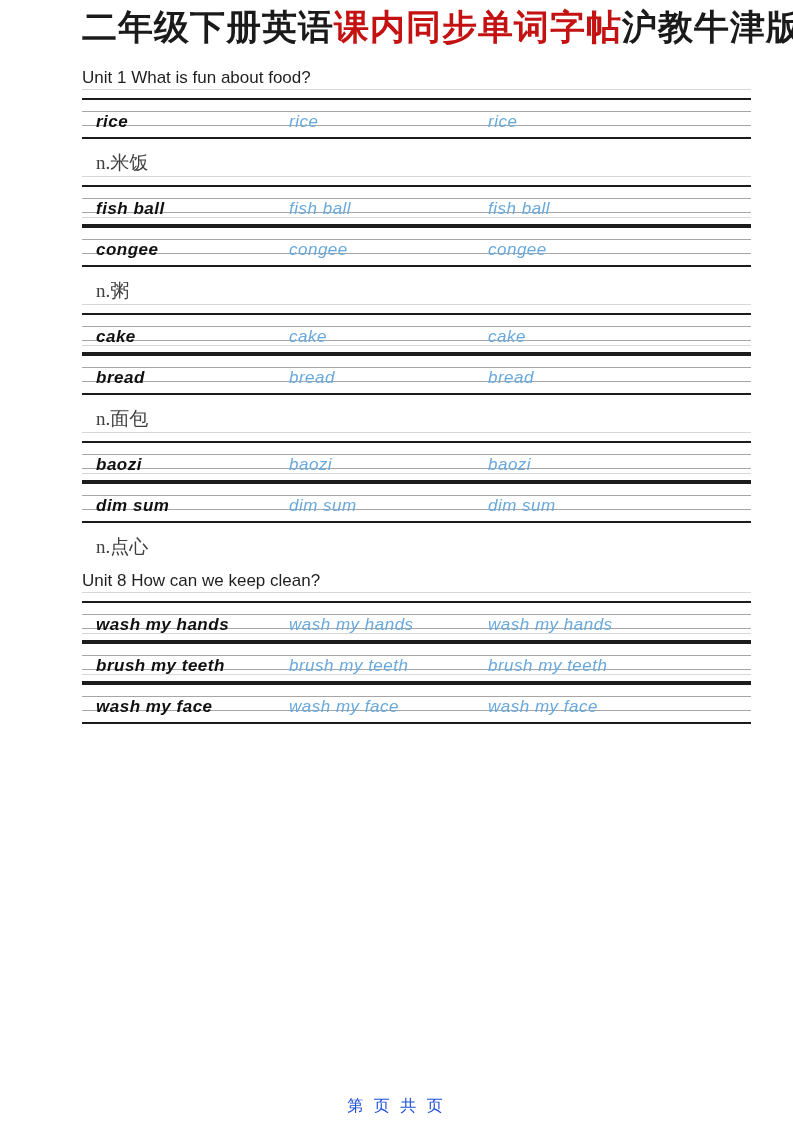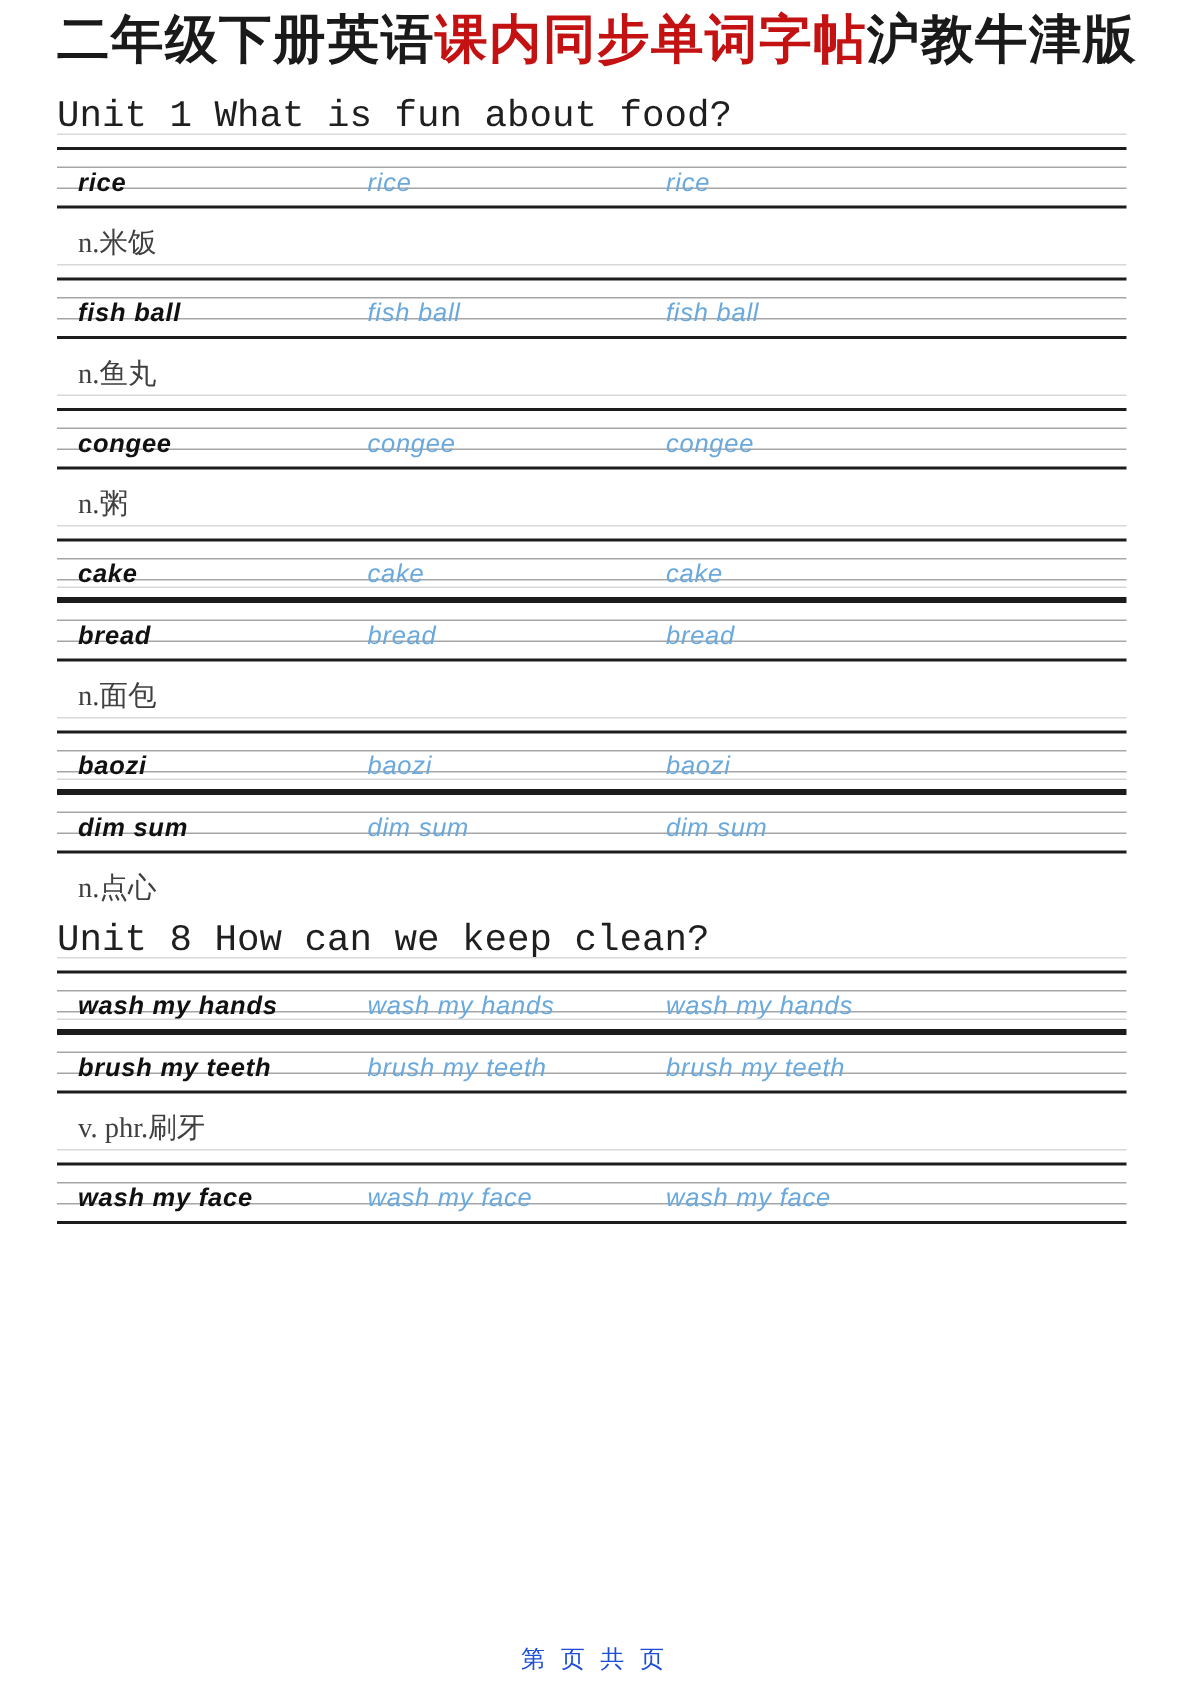--- a/index.html
+++ b/index.html
@@ -5,37 +5,37 @@
   * { box-sizing: border-box; }
   html, body { margin: 0; padding: 0; }
   body {
     width: 793px; height: 1122px;
     background: #ffffff;
     overflow: hidden;
     font-family: "Liberation Sans", sans-serif;
     color: #1a1a1a;
     position: relative;
   }
-  .page { padding: 6px 42px 0 38px; }
+  .page { padding: 6px 42px 0 38px; margin-left: 44px; }
 
   
   .title {
     margin: 0; padding: 0;
     font-size: 35px; line-height: 42px;
     font-weight: bold; text-align: center;
     letter-spacing: 1px; white-space: nowrap;
     font-family: "Liberation Sans", sans-serif;
   }
   .title .red { color: #c41111; }
 
   
   .unit {
-    font-family: Liberation Mono, monospace;
+    font-family: Liberation Sans, sans-serif;
     font-weight: normal;
-    font-size: 25px; line-height: 24px;
+    font-size: 17px; line-height: 24px;
     margin: 0 0 8px 0; padding: 0;
     color: #1f1f1f;
   }
   .unit.first { margin-top: 18px; }
 
   
   .write-row { position: relative; height: 41px; width: 100%; }
   .gl { position: absolute; left: 0; right: 0; }
   .gl.pre { top: -9px; height: 1px; background: #d8d8d8; }
   .gl.top { top: 0; height: 2px; background: #1c1c1c; }
@@ -99,21 +99,20 @@
     <div class="write-row">
       <div class="gl pre"></div>
       <div class="gl top"></div>
       <div class="gl m1"></div>
       <div class="gl m2"></div>
       <div class="gl bot"></div>
       <span class="w model">fish ball</span>
       <span class="w trace t1">fish ball</span>
       <span class="w trace t2">fish ball</span>
     </div>
-    <div class="meaning">n.鱼丸</div>
   </section>
 
   <section>
     <div class="write-row">
       <div class="gl pre"></div>
       <div class="gl top"></div>
       <div class="gl m1"></div>
       <div class="gl m2"></div>
       <div class="gl bot"></div>
       <span class="w model">congee</span>
@@ -196,21 +195,20 @@
     <div class="write-row">
       <div class="gl pre"></div>
       <div class="gl top"></div>
       <div class="gl m1"></div>
       <div class="gl m2"></div>
       <div class="gl bot"></div>
       <span class="w model">brush my teeth</span>
       <span class="w trace t1">brush my teeth</span>
       <span class="w trace t2">brush my teeth</span>
     </div>
-    <div class="meaning">v. phr.刷牙</div>
   </section>
 
   <section>
     <div class="write-row">
       <div class="gl pre"></div>
       <div class="gl top"></div>
       <div class="gl m1"></div>
       <div class="gl m2"></div>
       <div class="gl bot"></div>
       <span class="w model">wash my face</span>

